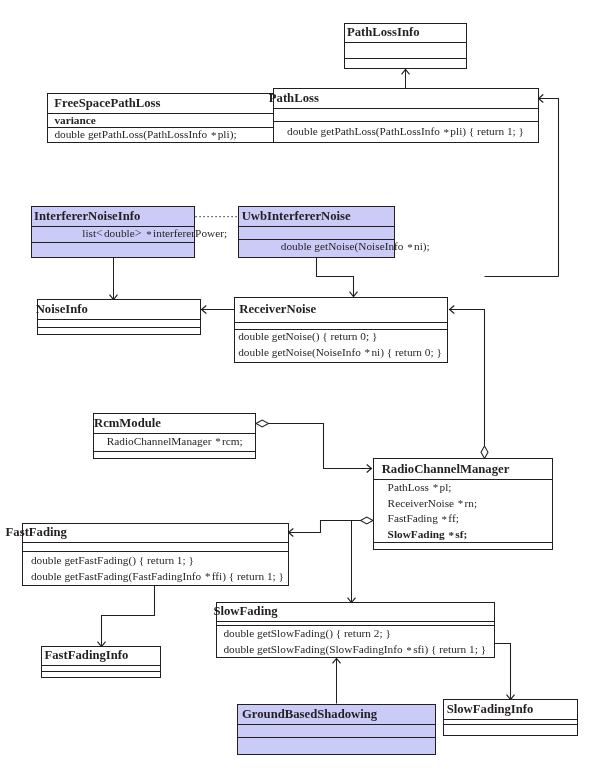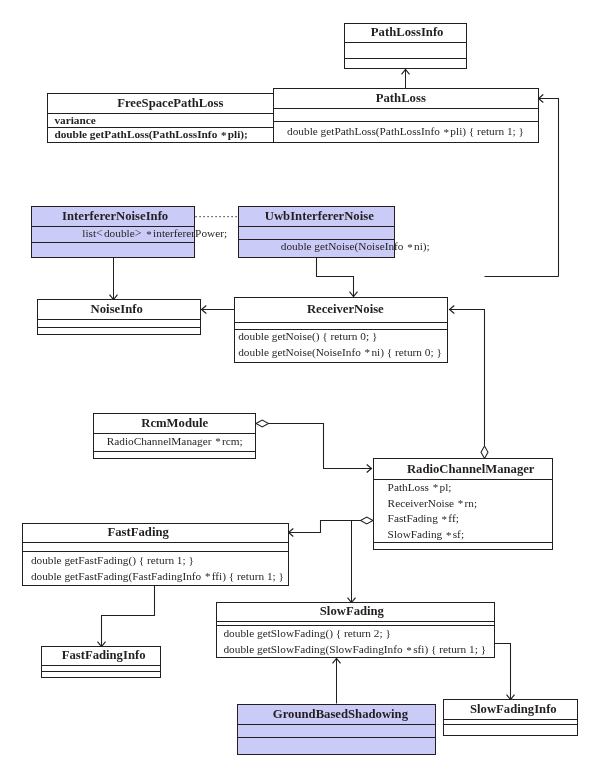--- a/index.html
+++ b/index.html
@@ -6,21 +6,21 @@
   html,body{margin:0;padding:0;background:#ffffff;}
   body{width:600px;height:778px;overflow:hidden;
        font-family:"Liberation Serif","DejaVu Serif",serif;color:#231f20;}
   #stage{position:relative;width:600px;height:778px;background:#ffffff;}
   .umlclass{position:absolute;box-sizing:border-box;
             border:1.1px solid #231f20;background:#ffffff;}
   .umlclass.hl{background:#cbcbf8;}
   .sect{box-sizing:border-box;position:absolute;left:0;right:0;}
   .rule{position:absolute;left:0;right:0;height:0;
         border-top:1.1px solid #231f20;}
-  .cname{font-weight:bold;font-size:12.7px;text-align:center;
+  .cname{font-weight:bold;font-size:12.7px;
          white-space:nowrap;line-height:1;position:absolute;
          left:0;right:0;top:50%;transform:translateY(-50%);}
   .member{font-size:11.3px;white-space:nowrap;line-height:15.8px;
           padding-left:5.5px;}
   .member.ctr{text-align:center;padding-left:0;}
   .star{font-size:11px;position:relative;top:0.4px;margin:0 1.3px 0 0.9px;line-height:0;}
   em{font-style:italic;}
   .tight{letter-spacing:-0.62px;}
   .angle{font-size:11.9px;letter-spacing:1.15px;line-height:0;}
   svg#edges{position:absolute;left:0;top:0;width:600px;height:778px;overflow:visible;
@@ -111,21 +111,21 @@
       </div>
       <div class="umlclass" style="left: 47.3px; top: 92.6px; width: 234px; height: 50.5px;">
         <div class="sect" style="top: -1.1px; height: 20.1px;">
           <div class="cname" style="transform: translate(6px, -50%);">FreeSpacePathLoss</div>
         </div>
         <div class="sect" style="top: 19px; height: 14.6px;">
           <div class="member" style="padding-left: 6.1px; font-weight: bold;">variance</div>
         </div>
         <div class="rule" style="top: 19px;"></div>
         <div class="sect" style="top: 33.6px; height: 15.8px;">
-          <div class="member" style="padding-left: 6.1px; font-weight: bold;">double getPathLoss(PathLossInfo <span class="star">*</span>pli);</div>
+          <div class="member" style="padding-left: 6.1px;">double getPathLoss(PathLossInfo <span class="star">*</span>pli);</div>
         </div>
         <div class="rule" style="top: 33.6px;"></div>
       </div>
       <div class="umlclass" style="left: 272.5px; top: 88.4px; width: 266px; height: 54.7px;">
         <div class="sect" style="top: -1.1px; height: 19.5px;">
           <div class="cname" style="transform: translate(-4.7px, -50%);">PathLoss</div>
         </div>
         <div class="sect" style="top: 18.4px; height: 13.6px; padding-top: 2.9px;"></div>
         <div class="rule" style="top: 18.4px;"></div>
         <div class="sect" style="top: 32px; height: 21.6px; padding-top: 2.9px;">
@@ -188,21 +188,21 @@
         <div class="rule" style="top: 37px;"></div>
       </div>
       <div class="umlclass" style="left: 372.5px; top: 458.3px; width: 180px; height: 91.6px;">
         <div class="sect" style="top: -1.1px; height: 20.7px;">
           <div class="cname" style="transform: translate(8.2px, -50%);">RadioChannelManager</div>
         </div>
         <div class="sect" style="top: 19.6px; height: 62.9px; padding-top: 1px;">
           <div class="member" style="padding-left: 14.1px;">PathLoss <span class="star">*</span>pl;</div>
           <div class="member" style="padding-left: 14.1px;">ReceiverNoise <span class="star">*</span>rn;</div>
           <div class="member" style="padding-left: 14.1px;">FastFading <span class="star">*</span>ff;</div>
-          <div class="member" style="padding-left: 14.1px;">SlowFading <span class="star">*</span>sf;</div>
+          <div class="member" style="padding-left: 14.1px; font-weight: bold;">SlowFading <span class="star">*</span>sf;</div>
         </div>
         <div class="rule" style="top: 19.6px;"></div>
         <div class="sect" style="top: 82.5px; height: 8px; padding-top: 1px;"></div>
         <div class="rule" style="top: 82.5px;"></div>
       </div>
       <div class="umlclass" style="left: 21.6px; top: 523.1px; width: 267.1px; height: 62.9px;">
         <div class="sect" style="top: -1.1px; height: 18.7px;">
           <div class="cname" style="transform: translate(-17px, -50%);">FastFading</div>
         </div>
         <div class="sect" style="top: 17.6px; height: 8.9px; padding-top: 2.5px;"></div>

